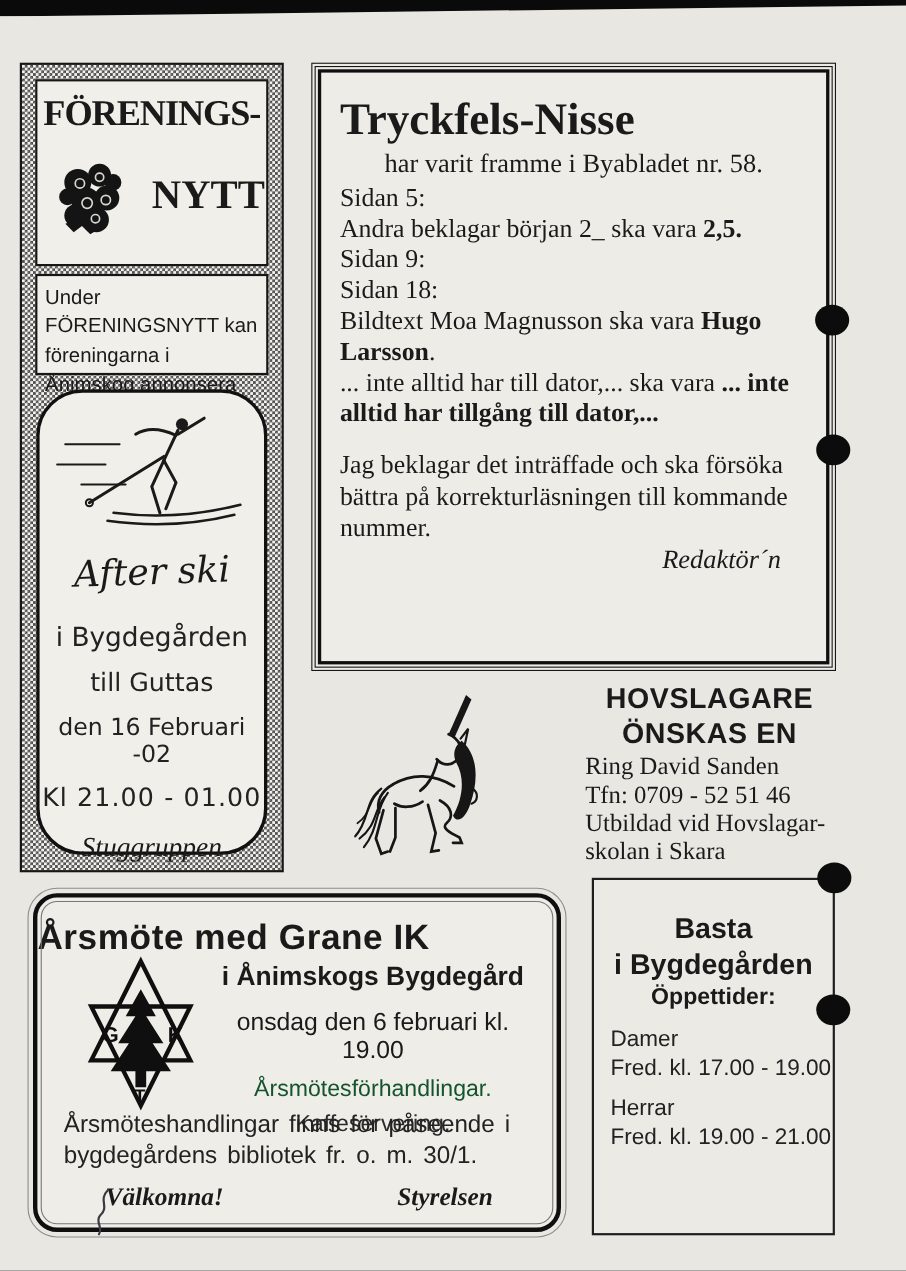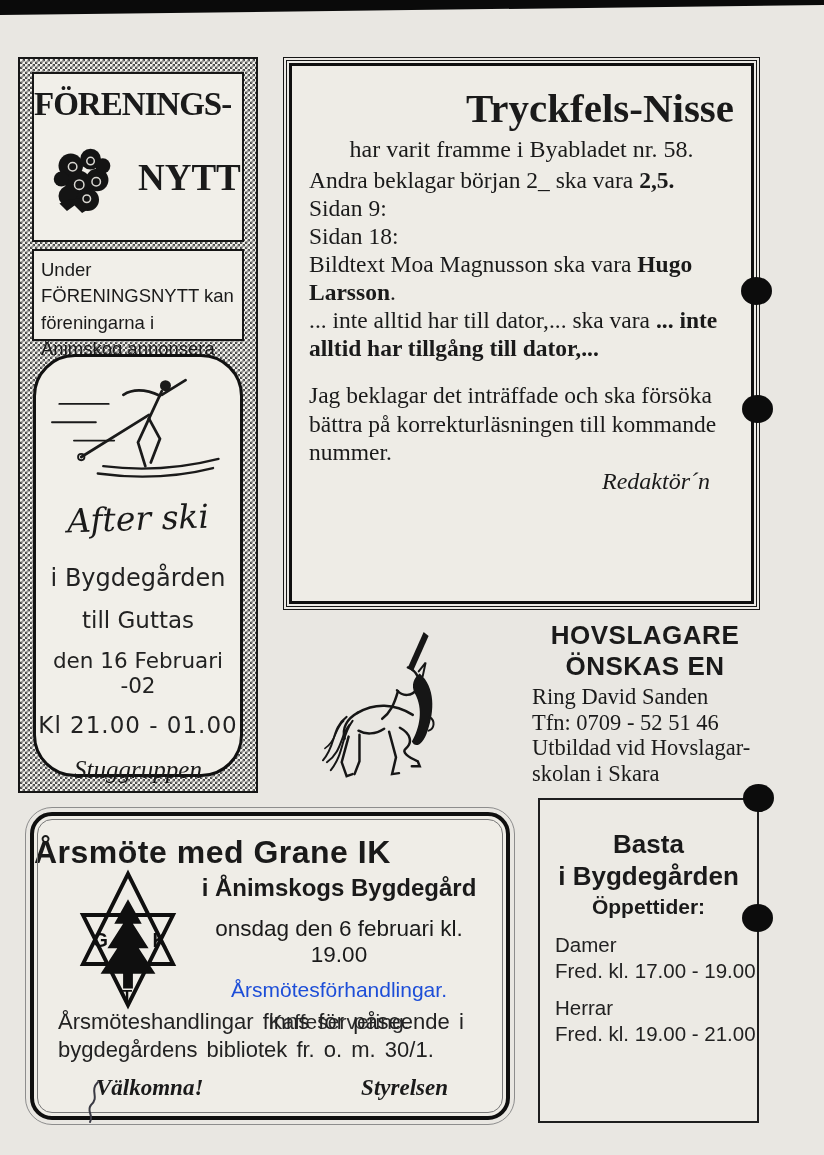--- a/index.html
+++ b/index.html
@@ -10,21 +10,21 @@
             clip-path:polygon(0 0,100% 0,100% 34%,0 100%);}
 
   
   .left-col{left:18px;top:57px;width:240px;height:736px;border:2px solid #161616;
     background-color:#f3f2ed;
     background-image:
       linear-gradient(45deg,#4a4a4a 25%,transparent 25%,transparent 75%,#4a4a4a 75%),
       linear-gradient(45deg,#4a4a4a 25%,transparent 25%,transparent 75%,#4a4a4a 75%);
     background-size:5px 5px;background-position:0 0,2.5px 2.5px;box-sizing:border-box;}
   .lc-box1{left:12px;top:13px;right:12px;height:166px;background:#f1efe9;border:2px solid #161616;}
-  .f-title1{text-align:left;margin-top:12px;font-weight:bold;font-size:33px;letter-spacing:-1px;}
+  .f-title1{text-align:center;margin-top:12px;font-weight:bold;font-size:33px;letter-spacing:-1px;}
   .f-nytt{left:104px;top:82px;font-weight:bold;font-size:37px;}
   .f-flower{left:16px;top:66px;}
   .lc-box2{left:12px;top:190px;right:12px;height:92px;background:#f1efe9;border:2px solid #161616;
            font-family:"Liberation Sans",sans-serif;font-size:18.5px;line-height:1.42;
            padding:6px 7px;box-sizing:border-box;}
   .lc-box3{left:13px;top:295px;right:13px;bottom:14px;background:#f1efe9;border:3px solid #111;
            border-radius:42px;text-align:center;}
   .skier{margin-top:14px;}
   .afterski-title{font-style:italic;font-size:33px;margin-top:16px;font-family:"DejaVu Serif",serif;
                   transform:rotate(-2deg);}
@@ -34,21 +34,21 @@
   .as-l3{font-size:21.5px;margin-top:15px;}
   .as-l4{font-size:23px;margin-top:14px;letter-spacing:1px;}
   .as-sign{font-style:italic;font-size:25px;margin-top:18px;font-family:"Liberation Serif",serif;}
 
   
   .tryckfels{left:283px;top:57px;width:477px;height:553px;border:1px solid #161616;
              padding:2px;box-sizing:border-box;background:#eceae5;}
   .tn-mid{border:1px solid #161616;padding:2px;height:100%;box-sizing:border-box;}
   .tn-inner{border:3px solid #0f0f0f;height:100%;box-sizing:border-box;
             padding:10px 17px 0 17px;background:#eeece6;}
-  .tn-title{text-align:right;font-weight:bold;font-size:41px;margin:8px 0 4px 0;}
+  .tn-title{text-align:left;font-weight:bold;font-size:41px;margin:8px 0 4px 0;}
   .tn-sub{text-align:center;font-size:24px;margin-bottom:3px;}
   .tn-body{font-size:23.5px;line-height:28px;}
   .tn-body .b{font-weight:bold;}
   .tn-apology{font-size:23.5px;line-height:28.5px;margin-top:19px;}
   .tn-sign{font-style:italic;text-align:right;font-size:24px;padding-right:24px;margin-top:1px;}
 
   
   .hov-head{left:528px;top:620px;width:234px;text-align:center;
             font-family:"Liberation Sans",sans-serif;font-weight:bold;font-size:26px;
             line-height:31px;letter-spacing:0.5px;}
@@ -59,21 +59,21 @@
   .arsmote{left:30px;top:812px;width:480px;height:308px;background:#efede7;
            border:4px solid #0f0f0f;border-radius:22px;outline:1.5px solid #8d8d8d;
            outline-offset:4px;box-sizing:border-box;}
   .ars-thin{position:absolute;inset:3px;border:1px solid #777;border-radius:15px;pointer-events:none;}
   .ars-title{font-family:"Liberation Sans",sans-serif;font-weight:bold;
              font-size:32px;margin-top:18px;letter-spacing:0.5px;}
   .ars-logo{left:40px;top:52px;}
   .ars-mid{left:150px;top:58px;right:12px;text-align:center;font-family:"Liberation Sans",sans-serif;}
   .ars-m1{font-weight:bold;font-size:24px;}
   .ars-m2{font-size:22.5px;margin-top:14px;}
-  .ars-m3{font-size:21px;margin-top:10px;color:#1d4ed8;}
+  .ars-m3{font-size:21px;margin-top:10px;color:#14532d;}
   .ars-m4{font-size:21px;margin-top:8px;color:#2a2a2a;}
   .ars-note{left:24px;right:22px;top:192px;font-family:"Liberation Sans",sans-serif;
             font-size:22px;line-height:27.5px;word-spacing:3px;color:#222;}
   .ars-footer{left:62px;right:58px;bottom:15px;display:flex;justify-content:space-between;
               font-weight:bold;font-style:italic;font-size:23px;}
 
   
   .basta{left:538px;top:798px;width:221px;height:325px;border:2px solid #1e1e1e;
          background:#eceae4;box-sizing:border-box;font-family:"Liberation Sans",sans-serif;}
   .b-title{text-align:center;font-weight:bold;font-size:26px;line-height:32px;}
@@ -148,20 +148,21 @@
       <div class="as-sign">Stuggruppen</div>
     </div>
   </div>
 
   <div class="abs tryckfels">
     <div class="tn-mid">
       <div class="tn-inner">
         <div class="tn-title">Tryckfels-Nisse</div>
         <div class="tn-sub">har varit framme i Byabladet nr. 58.</div>
         <div class="tn-body">
+          <div>Sidan 5:</div>
           <div><span>Andra beklagar början 2_ ska vara </span><span class="b">2,5.</span><span></span></div>
           <div>Sidan 9:</div>
           <div>Sidan 18:</div>
           <div><span>Bildtext Moa Magnusson ska vara </span><span class="b">Hugo Larsson</span><span>.</span></div>
           <div><span>... inte alltid har till dator,... ska vara </span><span class="b">... inte alltid har tillgång till dator,...</span><span></span></div>
         </div>
         <div class="tn-apology">Jag beklagar det inträffade och ska försöka bättra på korrekturläsningen till kommande nummer.</div>
         <div class="tn-sign">Redaktör´n</div>
       </div>
     </div>

